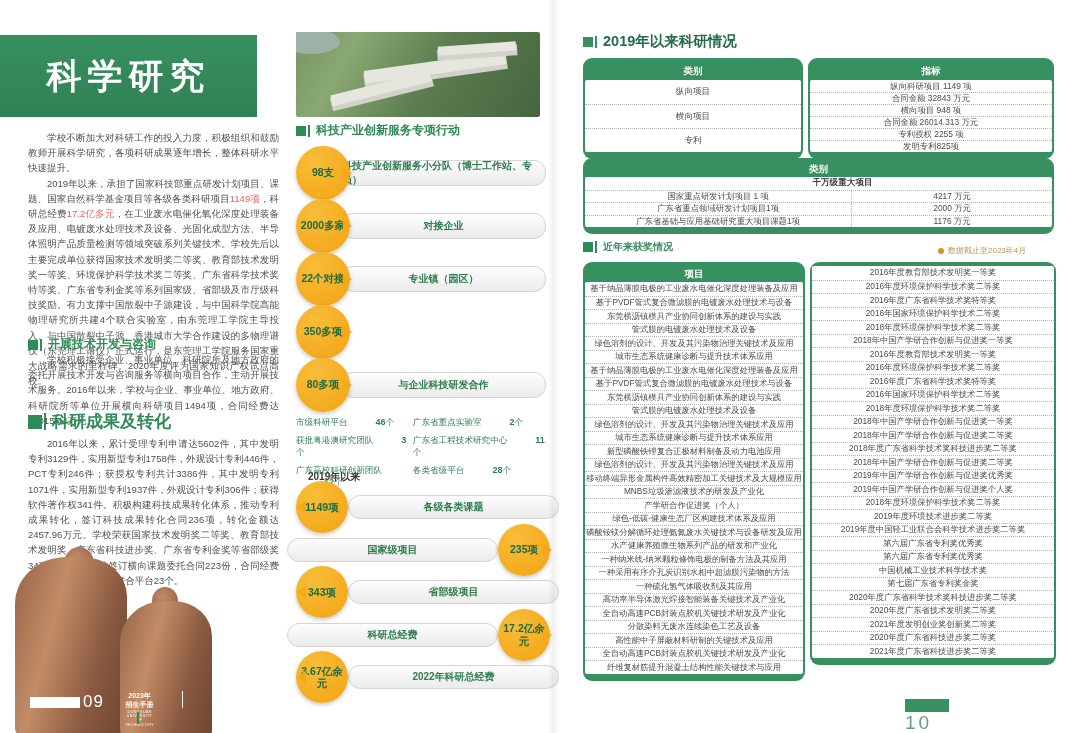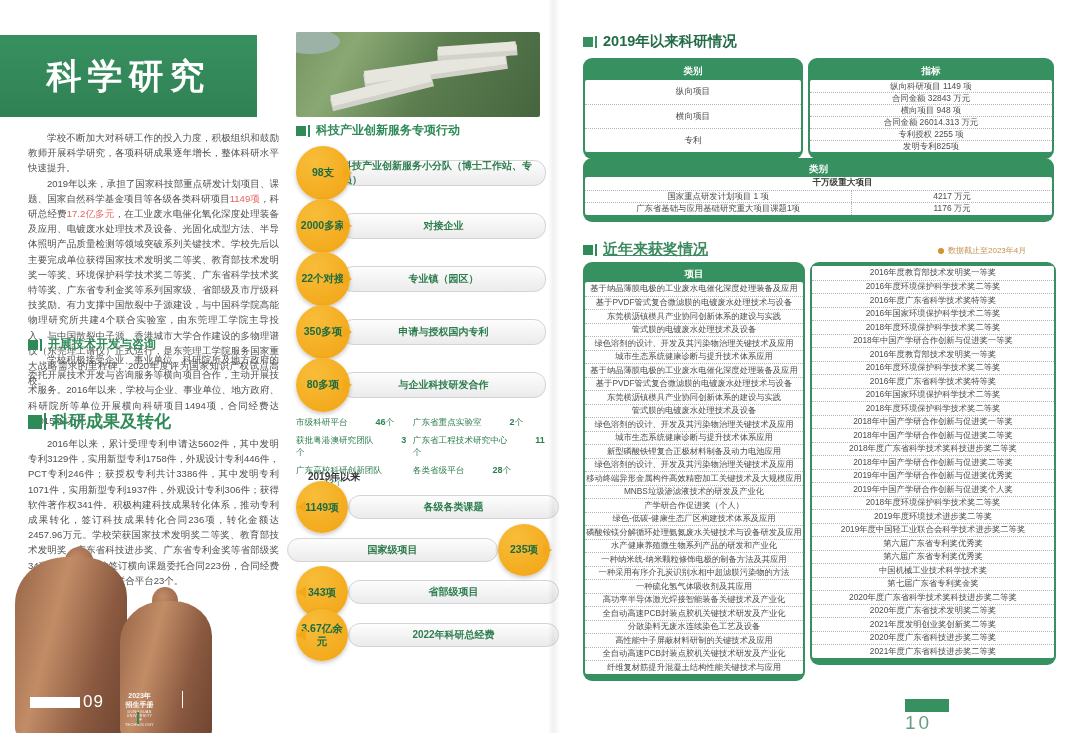--- a/index.html
+++ b/index.html
@@ -75,21 +75,21 @@
   .since-row .circ{flex:0 0 52px;width:52px;height:52px;font-size:10.5px;}
   .since-row .pill{height:22px;}
   .since-row.left .pill{margin-left:-9px;margin-right:0;}
   .since-row.right{flex-direction:row-reverse;}
   .since-row.right .pill{margin-left:0;margin-right:-9px;}
   .since-row.right .circ::after{right:auto;left:-8px;border-left-color:transparent;border-right:9px solid #f3a917;}
 
   
   .rh1{left:583px;top:32px;font-size:14.5px;color:#246c48;}
   .rh1 .sq,.rh1 .bar{background:#37905f;}
-  .rh2{left:583px;top:240px;font-size:15px;color:#3c8a5f;font-weight:bold;text-decoration:underline;}
+  .rh2{left:583px;top:240px;font-size:10px;color:#3c8a5f;font-weight:bold;}
   .note{left:938px;top:245px;display:flex;align-items:center;font-size:8px;color:#c3914c;}
   .note .dot{width:6px;height:6px;border-radius:50%;background:#d4912f;margin-right:4px;}
 
   .card{position:absolute;background:#37905f;border-radius:9px;padding:4px 2px 7px;box-sizing:border-box;}
   .card-h{display:flex;align-items:center;justify-content:center;color:#fff;font-weight:bold;font-size:9.5px;height:18px;}
   .card-b{background:#fff;border-radius:2px;overflow:hidden;}
   .rowline{display:flex;align-items:center;justify-content:center;text-align:center;
            color:#4c4c4c;font-size:8.6px;box-sizing:border-box;overflow:hidden;white-space:nowrap;}
   .rowline + .rowline{border-top:1px dotted #b5b5b5;}
 
@@ -192,21 +192,20 @@
       <div class="pill">对接企业</div>
     </div>
 
     <div class="co-row">
       <div class="circ">22个对接</div>
       <div class="pill">专业镇（园区）</div>
     </div>
 
     <div class="co-row">
       <div class="circ">350多项</div>
-      <div class="pill">申请与授权国内专利</div>
     </div>
 
     <div class="co-row">
       <div class="circ">80多项</div>
       <div class="pill">与企业科技研发合作</div>
     </div>
   </div>
 
   <div class="abs stats">
     <div class="stat"><span>市级科研平台</span><b>46</b><span>个</span></div>
@@ -233,20 +232,24 @@
     <div class="since-row left">
       <div class="pill">国家级项目</div>
       <div class="circ">235项</div>
     </div>
 
     <div class="since-row right">
       <div class="pill">省部级项目</div>
       <div class="circ">343项</div>
     </div>
 
+    <div class="since-row left">
+      <div class="pill">科研总经费</div>
+      <div class="circ">17.2亿余元</div>
+    </div>
 
     <div class="since-row right">
       <div class="pill">2022年科研总经费</div>
       <div class="circ">3.67亿余元</div>
     </div>
   </div>
 
   <div class="abs pagegap"></div>
 
   <div class="abs h-small rh1">
@@ -286,20 +289,24 @@
   <div class="card t2">
     <div class="card-h">类别</div>
     <div class="card-b">
       <div class="sub">千万级重大项目</div>
       <div>
         <div class="t2row">
           <div>国家重点研发计划项目 1 项</div>
           <div>4217 万元</div>
         </div>
 
+        <div class="t2row">
+          <div>广东省重点领域研发计划项目1项</div>
+          <div>2000 万元</div>
+        </div>
 
         <div class="t2row">
           <div>广东省基础与应用基础研究重大项目课题1项</div>
           <div>1176 万元</div>
         </div>
       </div>
     </div>
   </div>
 
   <div class="abs h-small rh2">

